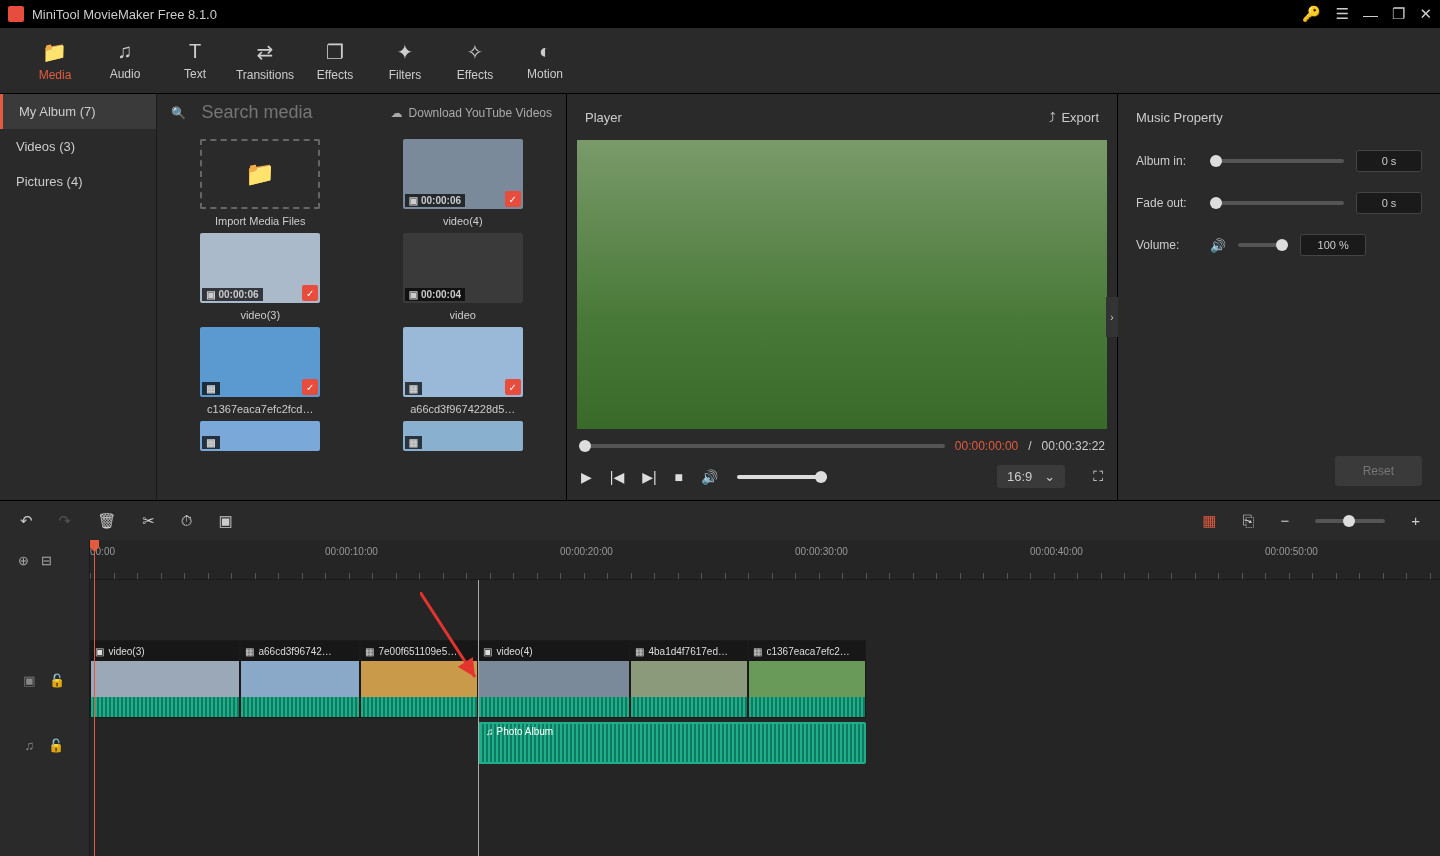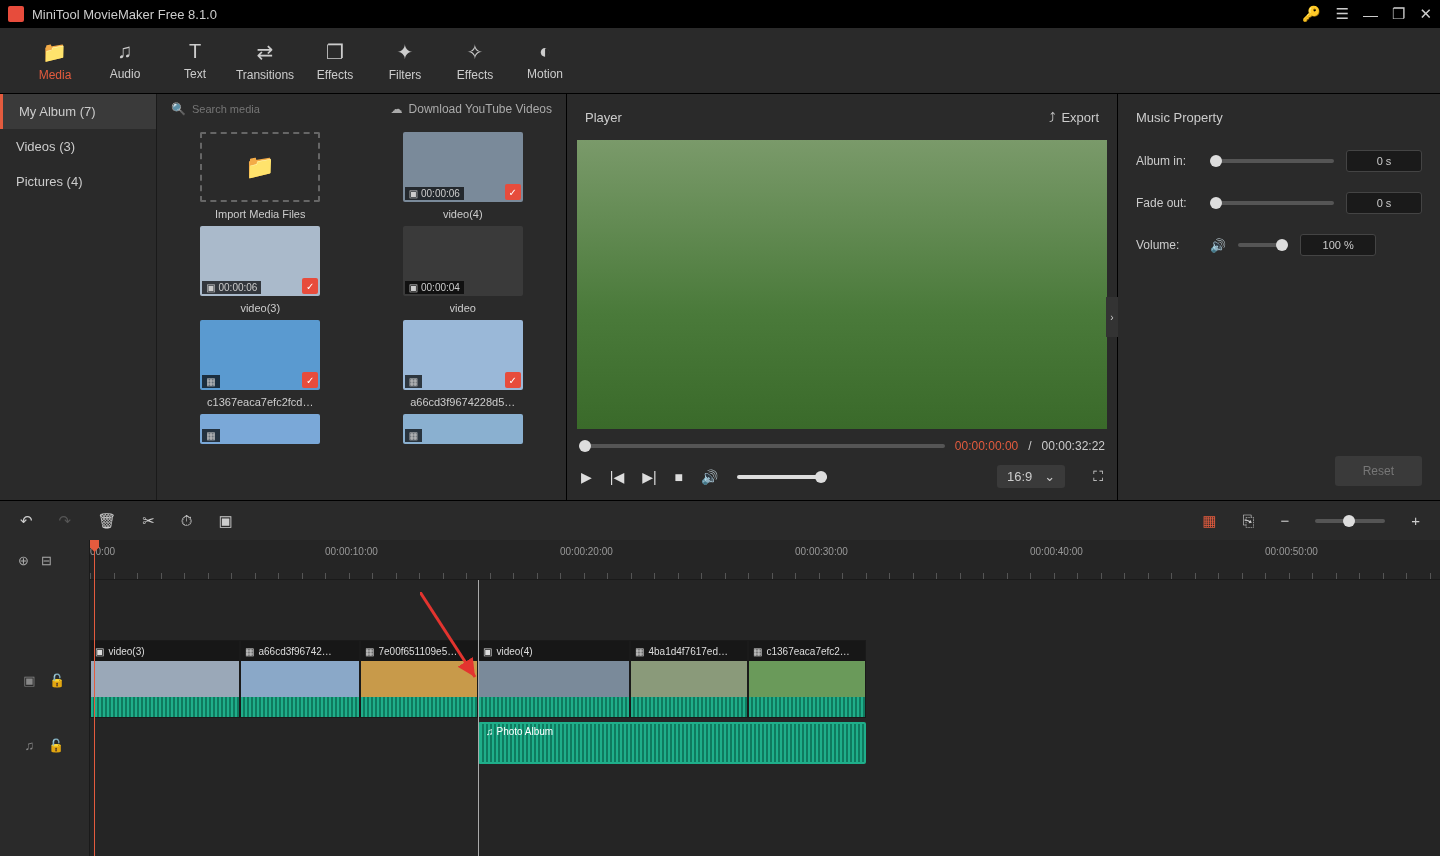--- a/index.html
+++ b/index.html
@@ -20,27 +20,27 @@
 .tab .ico { font-size:20px; }
 .tab .lbl { font-size:12px; }
 
 
 .main { display:flex; height:406px; }
 .sidebar { width:156px; background:#2a2a2a; }
 .sidebar .item { padding:10px 16px; cursor:pointer; font-size:13px; }
 .sidebar .item.active { background:#3a3a3a; border-left:3px solid #e35b3e; }
 .media-panel { width:410px; background:#2a2a2a; border-left:1px solid #1a1a1a; display:flex; flex-direction:column; }
 .media-header { display:flex; align-items:center; justify-content:space-between; padding:8px 14px; font-size:12px; color:#aaa; }
-.media-header input { background:transparent; border:none; color:#86efac; outline:none; font-size:11px; width:130px; }
+.media-header input { background:transparent; border:none; color:#86efac; outline:none; font-size:18px; width:130px;text-align:center; }
 .media-grid { flex:1; overflow:hidden; padding:8px 6px; display:grid; grid-template-columns:repeat(2,1fr); gap:6px 8px; align-content:start; }
 .thumb { display:flex; flex-direction:column; align-items:center; gap:6px; }
 .thumb .img { width:120px; height:70px; background:#4a6; position:relative; border-radius:2px; }
 .thumb .img.dashed { border:2px dashed #666; background:transparent; display:flex; align-items:center; justify-content:center; font-size:24px; color:#888; }
 .thumb .lbl { font-size:11px; color:#ccc; max-width:120px; white-space:nowrap; overflow:hidden; text-overflow:ellipsis; text-align:center; }
-.badge { position:absolute; bottom:2px; left:2px; background:rgba(0,0,0,.7); padding:1px 4px; font-size:10px; display:flex; align-items:center; gap:3px; }
+.badge { position:absolute; bottom:2px; left:2px; background:rgba(0,0,0,.7); padding:1px 4px; font-size:10px; display:flex; align-items:center; gap:3px;font-weight:bold; }
 .check { position:absolute; bottom:2px; right:2px; width:16px; height:16px; background:#e74c3c; border-radius:2px; display:flex; align-items:center; justify-content:center; font-size:10px; color:#fff; }
 
 
 .player { width:551px; background:#2a2a2a; border-left:1px solid #000; padding:0; display:flex; flex-direction:column; }
 .player-hdr { height:46px; display:flex; align-items:center; justify-content:space-between; padding:0 18px; }
 .export { display:flex; align-items:center; gap:6px; cursor:pointer; }
 .preview { flex:1; margin:0 10px; background:linear-gradient(to bottom,#7a9a6a 0%,#4a7a3a 60%,#3a6a2a 100%); position:relative; }
 .player-scrub { margin:10px 12px 0; display:flex; align-items:center; gap:10px; font-size:12px; }
 .scrub-track { flex:1; height:4px; background:#555; position:relative; border-radius:2px; }
 .scrub-track .knob { position:absolute; left:0; top:-4px; width:12px; height:12px; background:#ddd; border-radius:50%; }
@@ -51,21 +51,21 @@
 .vol-track .knob { position:absolute; right:0; top:-4px; width:12px; height:12px; background:#ddd; border-radius:50%; }
 .aspect { display:flex; align-items:center; gap:12px; background:#3a3a3a; padding:4px 10px; border-radius:3px; cursor:pointer; margin-left:auto; }
 
 
 .props { flex:1; background:#2a2a2a; border-left:1px solid #000; padding:0; display:flex; flex-direction:column; position:relative; }
 .props-hdr { height:46px; display:flex; align-items:center; padding:0 18px; }
 .prop-row { display:flex; align-items:center; padding:10px 18px; gap:12px; }
 .prop-row .plabel { width:62px; font-size:12px; }
 .prop-row .slider { flex:1; height:4px; background:#555; border-radius:2px; position:relative; }
 .prop-row .slider .knob { position:absolute; top:-4px; width:12px; height:12px; background:#ddd; border-radius:50%; }
-.prop-row .val { width:76px; background:#1a1a1a; border:1px solid #444; border-radius:3px; padding:4px 6px; text-align:center; font-size:11px; }
+.prop-row .val { width:66px; background:#1a1a1a; border:1px solid #444; border-radius:3px; padding:4px 6px; text-align:center; font-size:11px; }
 .reset { position:absolute; bottom:14px; right:18px; background:#3a3a3a; color:#777; padding:8px 28px; border-radius:3px; cursor:pointer; font-size:12px; }
 .collapse { position:absolute; left:-12px; top:50%; width:12px; height:40px; background:#333; display:flex; align-items:center; justify-content:center; cursor:pointer; font-size:10px; }
 
 
 .tl-toolbar { height:40px; background:#2a2a2a; border-top:1px solid #000; display:flex; align-items:center; padding:0 20px; gap:26px; }
 .tl-toolbar .tbtn { cursor:pointer; font-size:15px; color:#ccc; }
 .tl-toolbar .spacer { flex:1; }
 .zoom-slider { width:70px; height:4px; background:#555; border-radius:2px; position:relative; }
 .zoom-slider .knob { position:absolute; left:40%; top:-4px; width:12px; height:12px; background:#ddd; border-radius:50%; }
 

